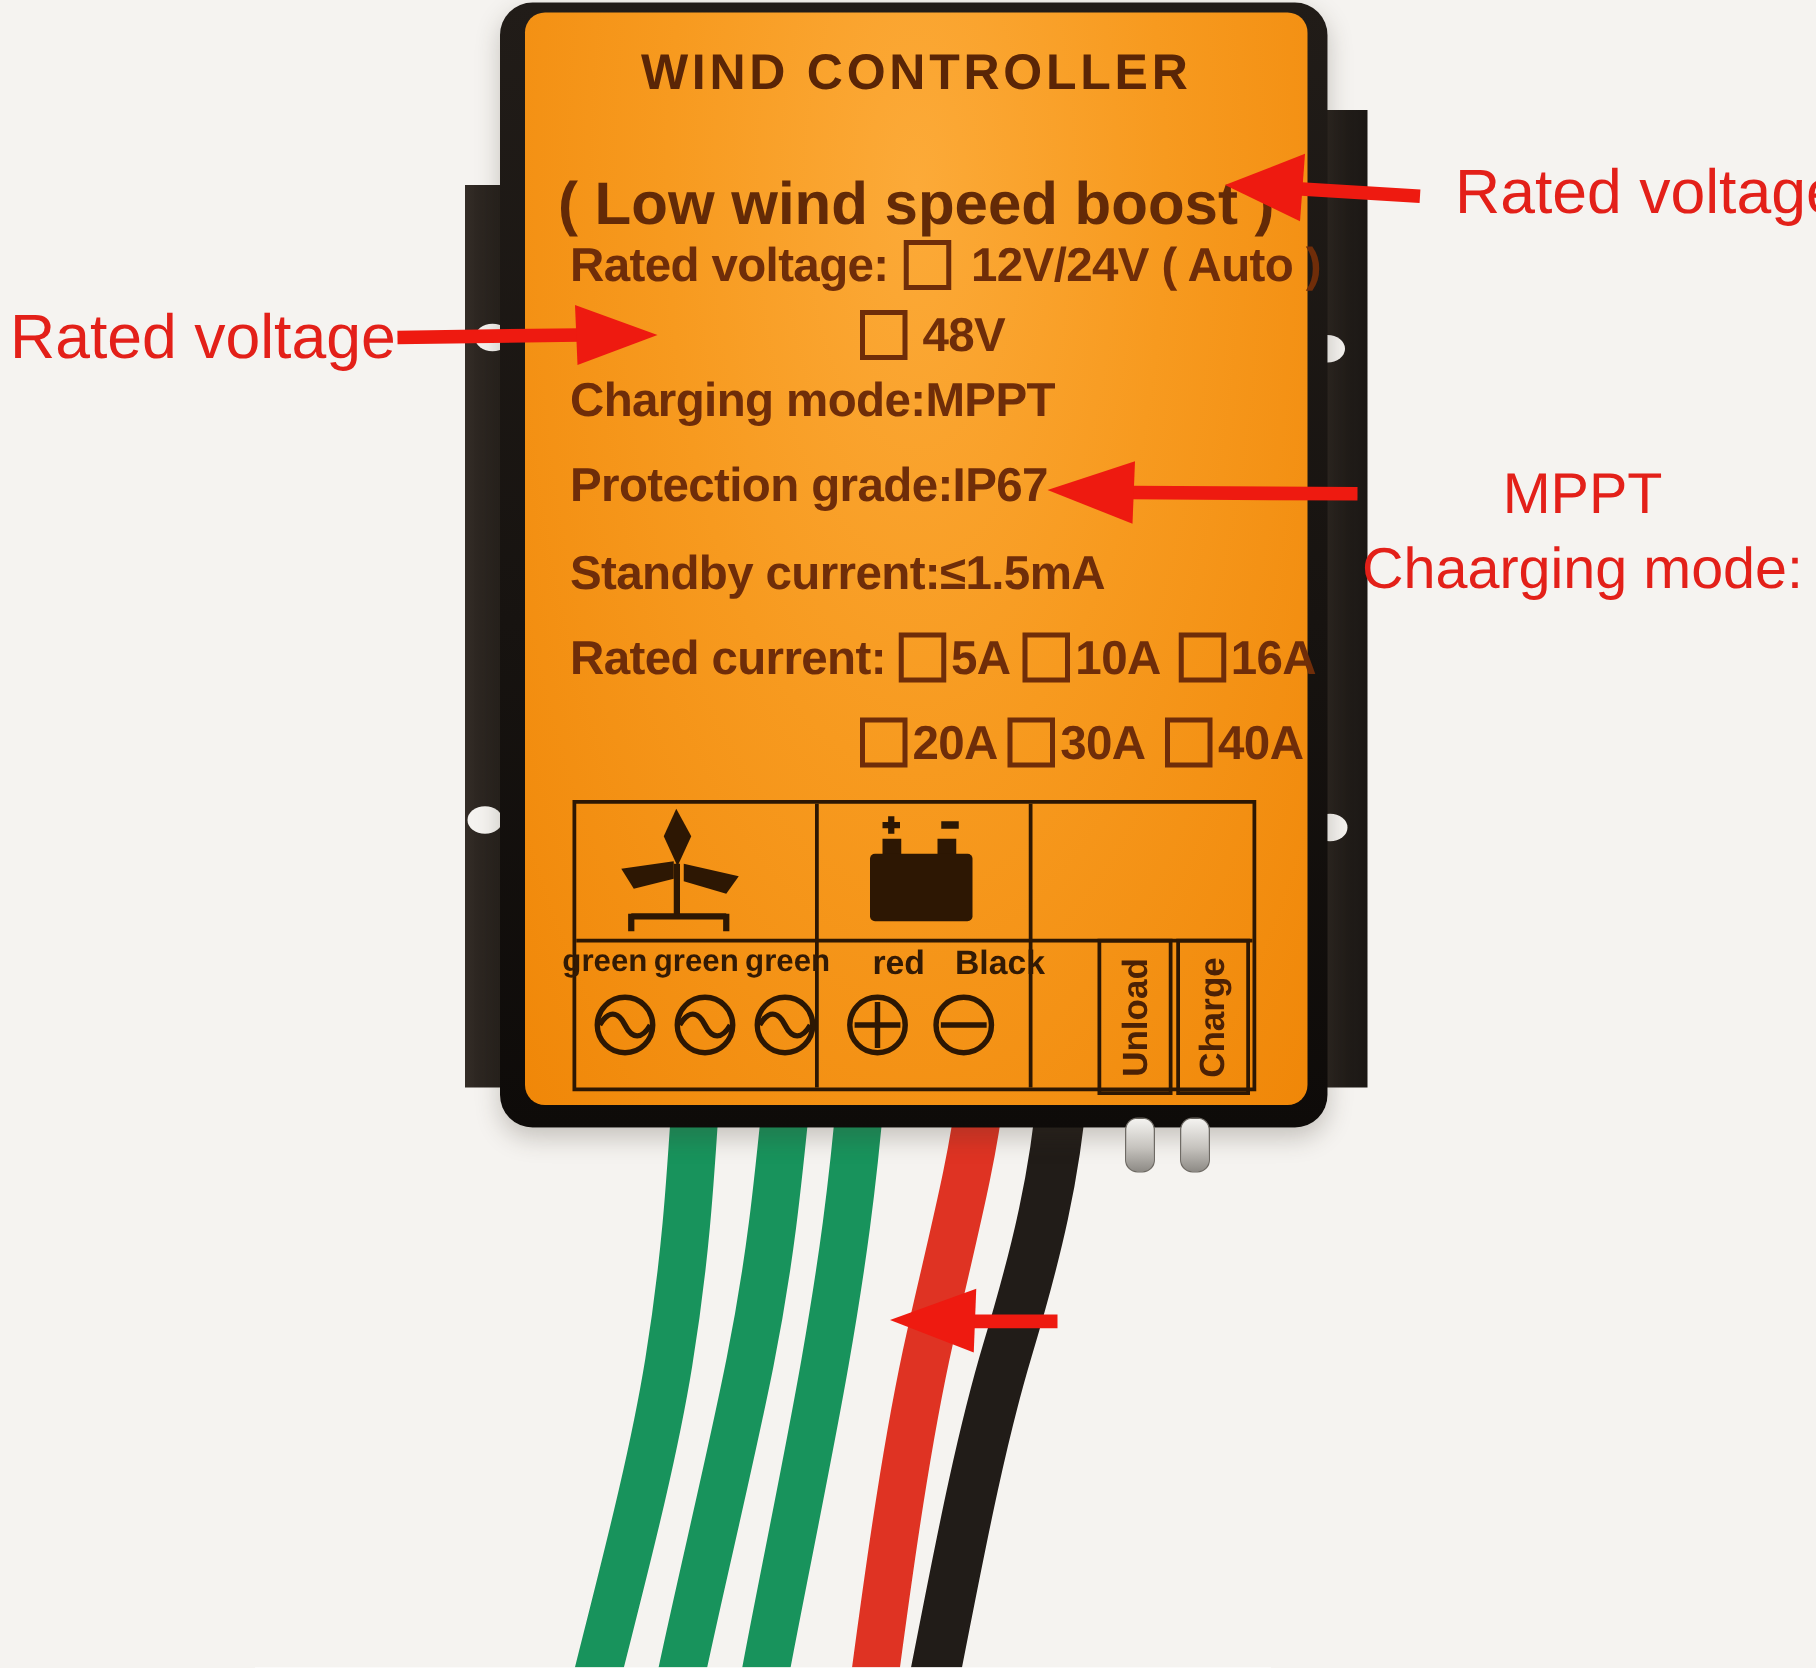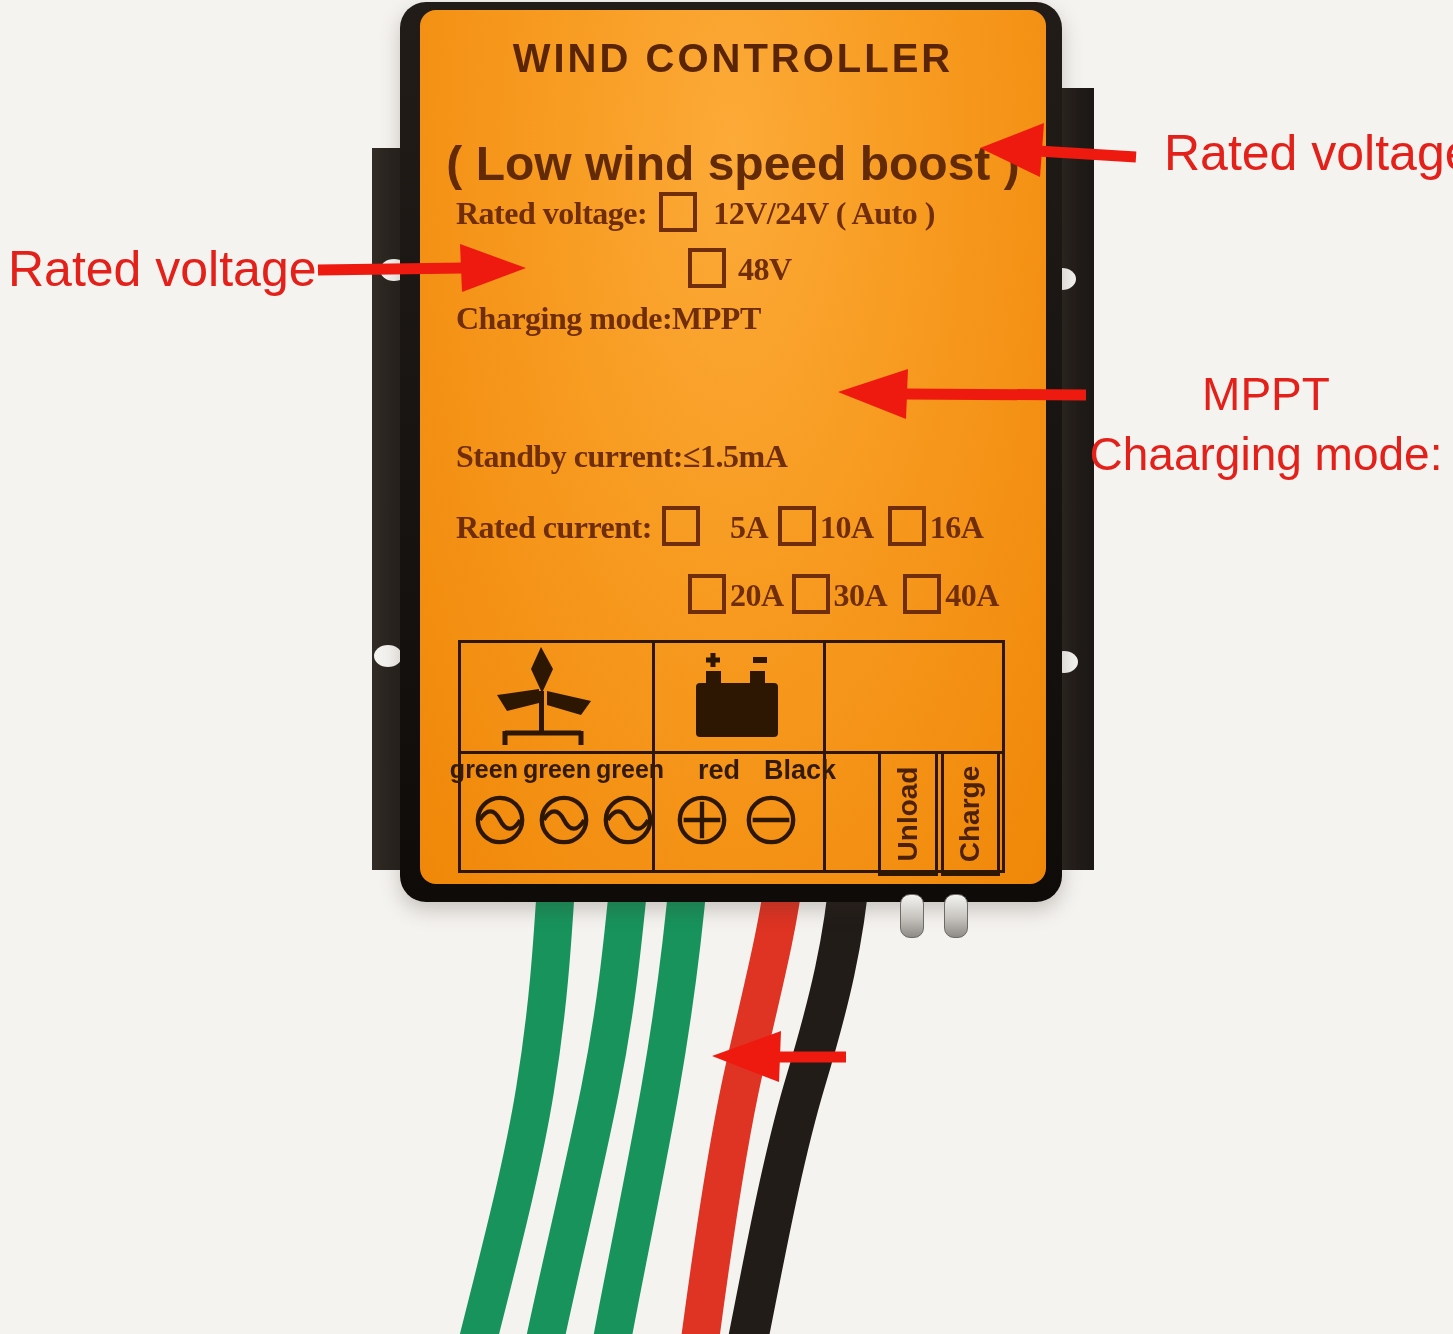--- a/index.html
+++ b/index.html
@@ -13,22 +13,22 @@
   .body{position:absolute;left:400px;top:2px;width:662px;height:900px;border-radius:26px;
         background:linear-gradient(180deg,#211c18 0%,#171310 55%,#0e0b09 100%);
         box-shadow:0 8px 20px rgba(60,50,40,.25);}
   .led{position:absolute;width:22px;height:42px;border-radius:10px;
        background:linear-gradient(180deg,#f4f3f0,#c6c3be 55%,#8e8b86);border:1px solid #6e6a64;}
 
   
   .label{position:absolute;left:420px;top:10px;width:626px;height:874px;border-radius:16px;
          background:radial-gradient(ellipse at 50% 16%, #fcaa38 0%, #f79a1f 45%, #f08708 100%);
          color:#6f2d09;font-weight:bold;}
-  .lrow{position:absolute;font-size:32px;font-weight:bold;letter-spacing:-0.5px;white-space:nowrap;
-        display:flex;align-items:flex-end;font-family:Liberation Serif, serif;}
+  .lrow{position:absolute;font-size:38px;font-weight:bold;letter-spacing:-0.5px;white-space:nowrap;
+        display:flex;align-items:flex-start;}
   .ltitle{position:absolute;left:0;width:100%;text-align:center;font-weight:bold;color:#5a2506;}
   .cb{display:inline-block;width:38px;height:40px;border:4px solid #6f2d09;box-sizing:border-box;
       background:transparent;flex:0 0 auto;}
 
   
   .ltable{position:absolute;left:38px;top:630px;width:547px;height:233px;
           border:3px solid #2d1703;box-sizing:border-box;color:#331a04;}
   .vline{position:absolute;top:0;bottom:0;width:3px;background:#2d1703;}
   .hline{position:absolute;left:0;right:0;height:3px;background:#2d1703;}
   .vbox{position:absolute;border:3px solid #2d1703;box-sizing:border-box;
@@ -77,26 +77,27 @@
       <span class="cb" style="margin-left:12px;"></span>
       <span style="margin-left:16px;">12V/24V ( Auto )</span>
     </div>
 
     <div class="lrow" style="left:268px;top:238px;">
       <span class="cb"></span>
       <span style="margin-left:12px;">48V</span>
     </div>
 
     <div class="lrow" style="left:36px;top:290px;">Charging mode:MPPT</div>
+    <div class="lrow" style="left:36px;top:358px;">Protection grade:IP67</div>
     <div class="lrow" style="left:36px;top:428px;">Standby current:≤1.5mA</div>
 
     <div class="lrow" style="left:36px;top:496px;">
       <span>Rated current:</span>
       <span class="cb" style="margin-left:10px;"></span>
-      <span style="margin-left:30px;">5A</span>
+      <span style="margin-left:4px;">5A</span>
       <span class="cb" style="margin-left:10px;"></span>
       <span style="margin-left:4px;">10A</span>
       <span class="cb" style="margin-left:14px;"></span>
       <span style="margin-left:4px;">16A</span>
     </div>
 
     <div class="lrow" style="left:268px;top:564px;">
       <span class="cb"></span>
       <span style="margin-left:4px;">20A</span>
       <span class="cb" style="margin-left:8px;"></span>

